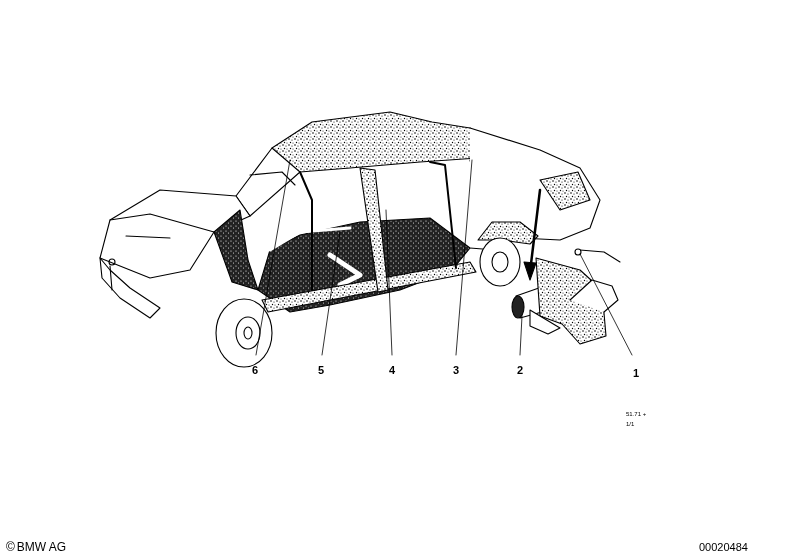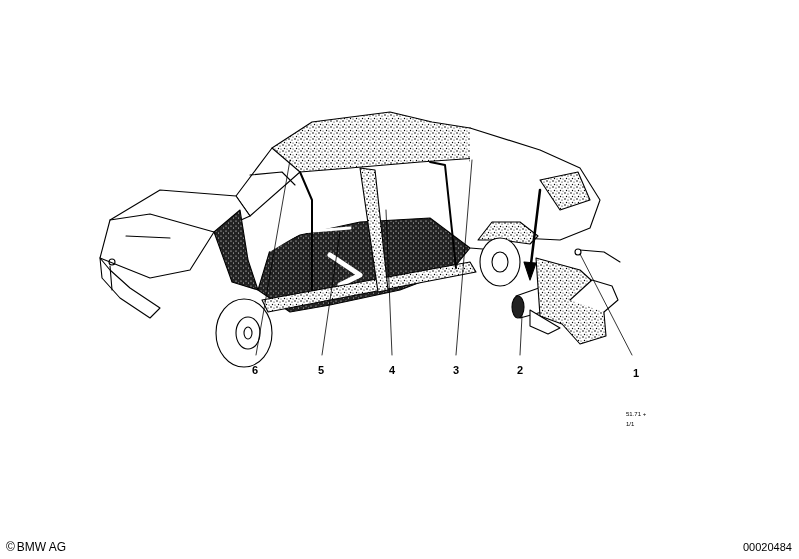--- a/index.html
+++ b/index.html
@@ -2,21 +2,21 @@
 <html><head>
 <meta charset="utf-8">
 <style>
   html, body { margin:0; padding:0; background:#ffffff; }
   body { width:799px; height:559px; position:relative; overflow:hidden;
          font-family:"Liberation Sans", sans-serif; color:#000; }
   #drawing { position:absolute; left:0; top:0; width:799px; height:559px; }
   .callout { position:absolute; font-size:11px; font-weight:bold; line-height:12px; }
   .ref { position:absolute; font-size:6px; line-height:7px; font-family:"Liberation Sans", sans-serif; }
   .footer-left { position:absolute; left:6px; top:540px; font-size:12px; line-height:14px; display:flex; align-items:center; gap:2px; }
-  .footer-right { position:absolute; left:743px; top:541px; font-size:11px; line-height:13px; }
+  .footer-right { position:absolute; left:699px; top:541px; font-size:11px; line-height:13px; }
 </style>
 </head>
 <body>
 
 <svg id="drawing" viewBox="0 0 799 559" xmlns="http://www.w3.org/2000/svg">
   <defs>
     <pattern id="speckle" width="6" height="6" patternUnits="userSpaceOnUse">
       <rect width="6" height="6" fill="#ffffff"></rect>
       <circle cx="1" cy="1" r="0.8" fill="#000"></circle>
       <circle cx="4" cy="2" r="0.6" fill="#000"></circle>

